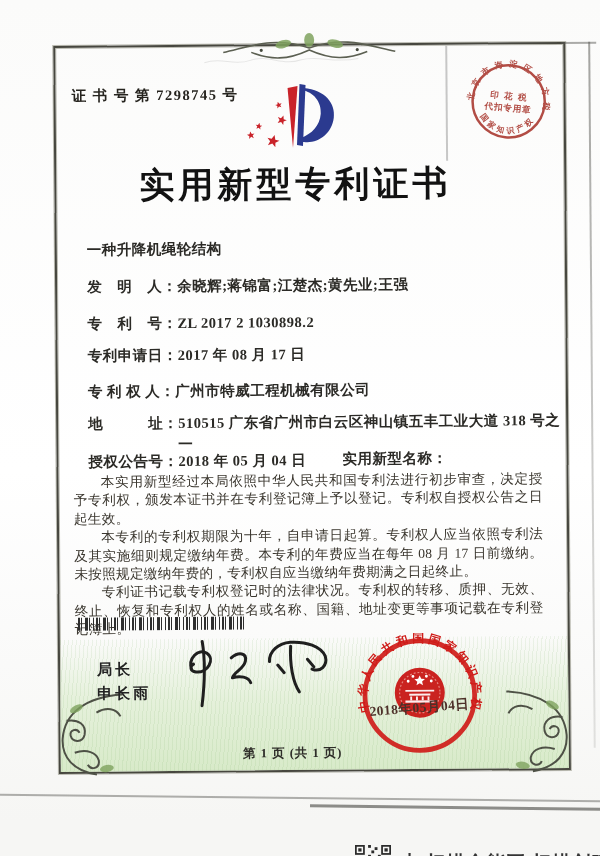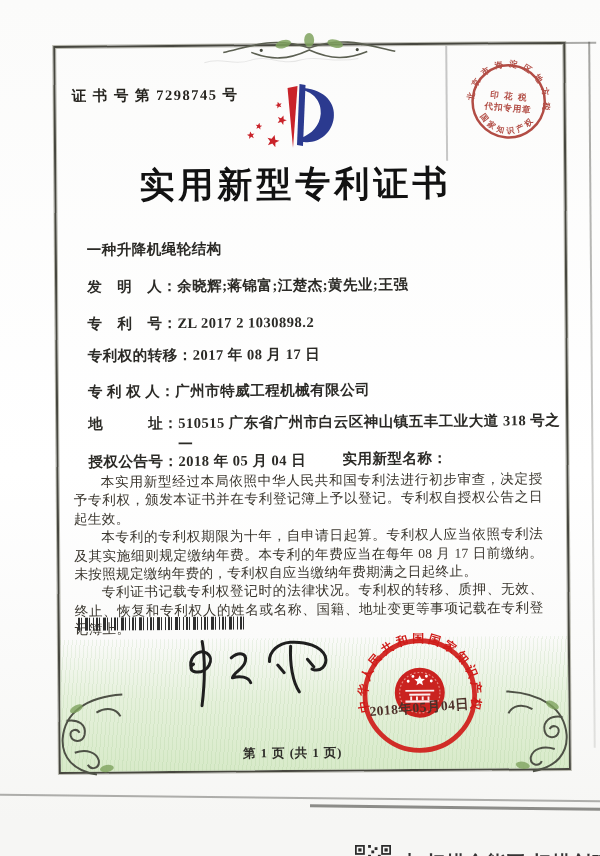--- a/index.html
+++ b/index.html
@@ -159,21 +159,21 @@
     </div>
     <div class="frow" style="top:275px">
       <span class="flabel">发　明　人：</span>
       <span class="fvalue">余晓辉;蒋锦富;江楚杰;黄先业;王强</span>
     </div>
     <div class="frow" style="top:312px">
       <span class="flabel">专　利　号：</span>
       <span class="fvalue">ZL 2017 2 1030898.2</span>
     </div>
     <div class="frow" style="top:344px">
-      <span class="flabel">专利权的转移：</span>
+      <span class="flabel">专利申请日：</span>
       <span class="fvalue">2017 年 08 月 17 日</span>
     </div>
     <div class="frow" style="top:380px">
       <span class="flabel">专 利 权 人：</span>
       <span class="fvalue">广州市特威工程机械有限公司</span>
     </div>
     <div class="frow addr" style="top:412px">
       <span class="flabel">地　　　址：</span>
       <span class="fvalue">510515 广东省广州市白云区神山镇五丰工业大道 318 号之一</span>
     </div>
@@ -186,20 +186,24 @@
     </div>
 
     <div class="body-text">
       <p>本实用新型经过本局依照中华人民共和国专利法进行初步审查，决定授予专利权，颁发本证书并在专利登记簿上予以登记。专利权自授权公告之日起生效。</p>
       <p>本专利的专利权期限为十年，自申请日起算。专利权人应当依照专利法及其实施细则规定缴纳年费。本专利的年费应当在每年 08 月 17 日前缴纳。未按照规定缴纳年费的，专利权自应当缴纳年费期满之日起终止。</p>
       <p>专利证书记载专利权登记时的法律状况。专利权的转移、质押、无效、终止、恢复和专利权人的姓名或名称、国籍、地址变更等事项记载在专利登记簿上。</p>
     </div>
 
     <div class="barcode"></div>
 
+    <div class="signer">
+      <div>局长</div>
+      <div>申长雨</div>
+    </div>
 
     <svg class="signature" width="165" height="80" viewBox="0 0 165 80">
       <g stroke="#1f1f1f" stroke-width="3" fill="none" stroke-linecap="round" stroke-linejoin="round">
         <path d="M18 34 C 14 22, 26 12, 34 18 C 42 24, 34 38, 22 36 C 16 35, 16 30, 20 28"></path>
         <path d="M30 6 C 32 24, 30 48, 26 70"></path>
         <path d="M58 24 C 66 18, 74 20, 72 28 C 70 36, 60 38, 58 44 C 66 42, 74 44, 76 50"></path>
         <path d="M96 30 C 96 20, 106 12, 118 12 C 134 12, 148 18, 152 28 C 154 38, 146 44, 138 40"></path>
         <path d="M118 16 C 116 34, 118 52, 124 62"></path>
         <path d="M104 34 l 6 8"></path>
         <path d="M134 30 l 6 8"></path>

